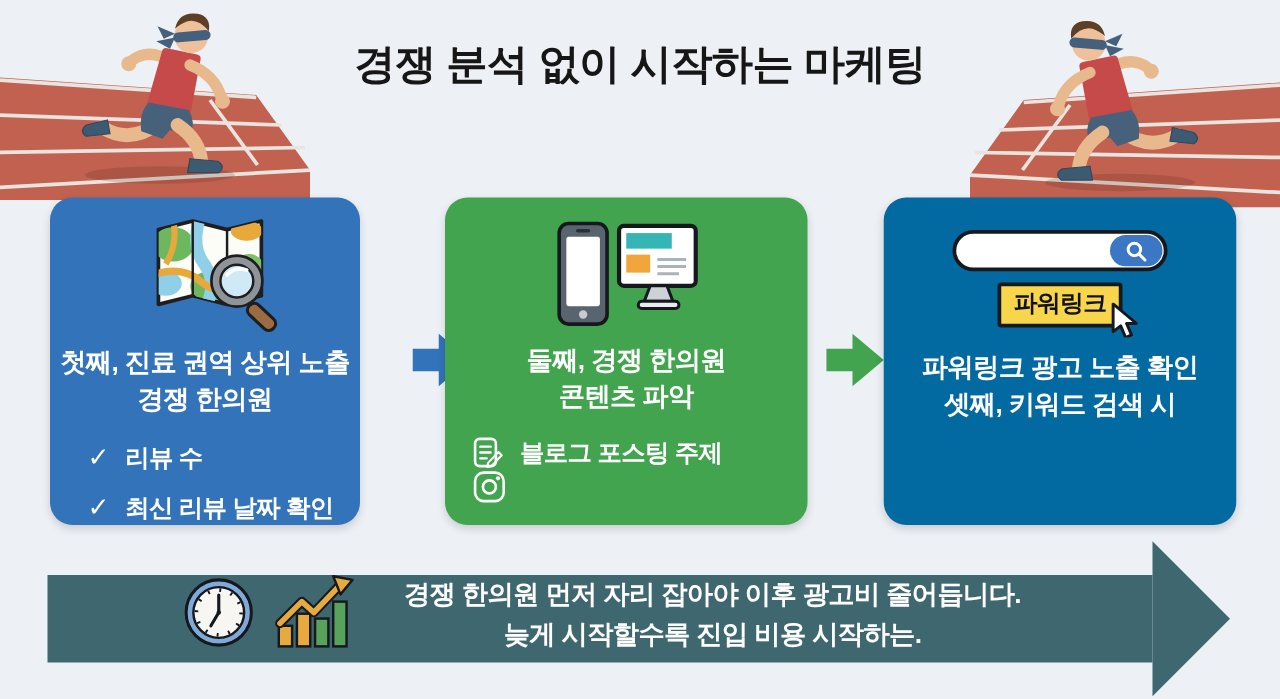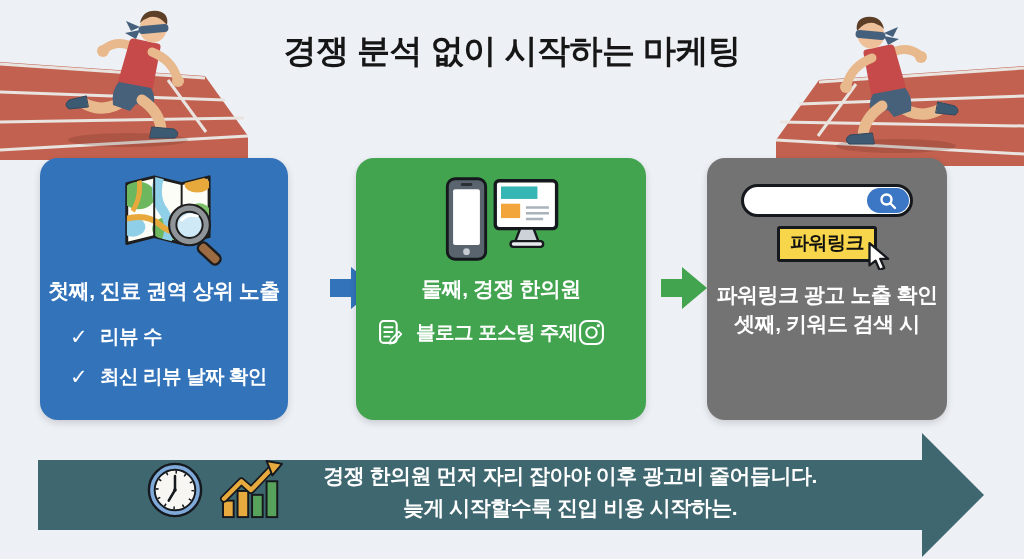--- a/index.html
+++ b/index.html
@@ -21,29 +21,29 @@
   }
 
   
   .card{
     position:absolute;top:158px;height:262px;border-radius:18px;
     display:flex;flex-direction:column;align-items:center;
     color:#fff;box-shadow:0 3px 7px rgba(0,0,0,0.15);
   }
   .card-blue{left:40px;width:248px;background:#3273ba;}
   .card-green{left:356px;width:290px;background:#42a44f;}
-  .card-orange{left:707px;width:240px;background:#737373;}
+  .card-orange{left:707px;width:282px;background:#0369a1;}
   .card-title{
     text-align:center;font-size:21px;font-weight:700;line-height:1.4;
     letter-spacing:-0.5px;margin-top:8px;
   }
   .checklist{align-self:flex-start;margin:18px 0 0 30px;display:flex;flex-direction:column;gap:13px;}
   .check-row{display:flex;align-items:center;font-size:19.5px;font-weight:600;letter-spacing:-0.5px;}
   .check-glyph{font-size:21px;font-weight:800;margin-right:13px;}
-  .media-list{align-self:flex-start;margin:16px 0 0 22px;display:flex;}
+  .media-list{align-self:flex-start;margin:16px 0 0 22px;display:flex;flex-direction:column;}
   .media-row{display:flex;align-items:center;font-size:19.5px;font-weight:600;letter-spacing:-0.5px;}
   .media-row svg{margin-right:11px;flex:0 0 auto;}
 
   .card-icon-map{margin-top:10px;}
   .card-icon-devices{margin-top:16px;}
 
   
   .search-illus{margin-top:26px;position:relative;width:190px;height:88px;}
   .search-pill{
     position:relative;width:172px;height:33px;margin:0 auto;
@@ -173,20 +173,21 @@
       <g>
         <rect x="102" y="74" width="27" height="11" rx="5" fill="#9d6b42" stroke="#1e1e1e" stroke-width="2.5" transform="rotate(43 102 74)"></rect>
         <circle cx="88" cy="58" r="17" fill="#cfeaf6" stroke="#8f9499" stroke-width="7"></circle>
         <circle cx="88" cy="58" r="20.8" fill="none" stroke="#1e1e1e" stroke-width="2.2"></circle>
         <circle cx="88" cy="58" r="13.4" fill="none" stroke="#1e1e1e" stroke-width="2"></circle>
         <path d="M80,53 q6,-7 16,-4" stroke="#ffffff" stroke-width="3" fill="none" stroke-linecap="round"></path>
       </g>
     </svg>
     <div class="card-title">
       <div>첫째, 진료 권역 상위 노출</div>
+      <div>경쟁 한의원</div>
     </div>
     <div class="checklist">
       <div class="check-row">
         <span class="check-glyph">✓</span>
         <span>리뷰 수</span>
       </div>
       <div class="check-row">
         <span class="check-glyph">✓</span>
         <span>최신 리뷰 날짜 확인</span>
       </div>
@@ -205,20 +206,21 @@
       <circle cx="28" cy="81" r="3.5" fill="#c6ccd2"></circle>
       <rect x="58" y="7" width="64" height="50" rx="4" fill="#ffffff" stroke="#15181c" stroke-width="3.5"></rect>
       <rect x="64" y="13" width="38" height="13" fill="#35b6b4"></rect>
       <rect x="64" y="31" width="20" height="15" fill="#f1a53b"></rect>
       <path d="M90,35 H114 M90,41 H114 M90,47 H108" stroke="#aab2ba" stroke-width="2.5"></path>
       <path d="M84,57 L98,57 L103,70 L79,70 Z" fill="#ccd2d8" stroke="#15181c" stroke-width="2.5" stroke-linejoin="round"></path>
       <rect x="74" y="70" width="34" height="6" rx="3" fill="#e8ecef" stroke="#15181c" stroke-width="2.5"></rect>
     </svg>
     <div class="card-title">
       <div>둘째, 경쟁 한의원</div>
+      <div>콘텐츠 파악</div>
     </div>
     <div class="media-list">
       <div class="media-row">
         <svg width="27" height="27" viewBox="0 0 26 26">
           <rect x="2" y="2" width="16" height="21" rx="3.5" fill="none" stroke="#ffffff" stroke-width="2"></rect>
           <path d="M6,8 H14 M6,12.5 H14 M6,17 H11" stroke="#ffffff" stroke-width="1.8" stroke-linecap="round"></path>
           <path d="M14.5,23 l-3.2,0.7 0.7,-3.2 8,-8.4 2.5,2.5 z" fill="none" stroke="#ffffff" stroke-width="1.6" stroke-linejoin="round"></path>
         </svg>
         <span>블로그 포스팅 주제</span>
       </div>

